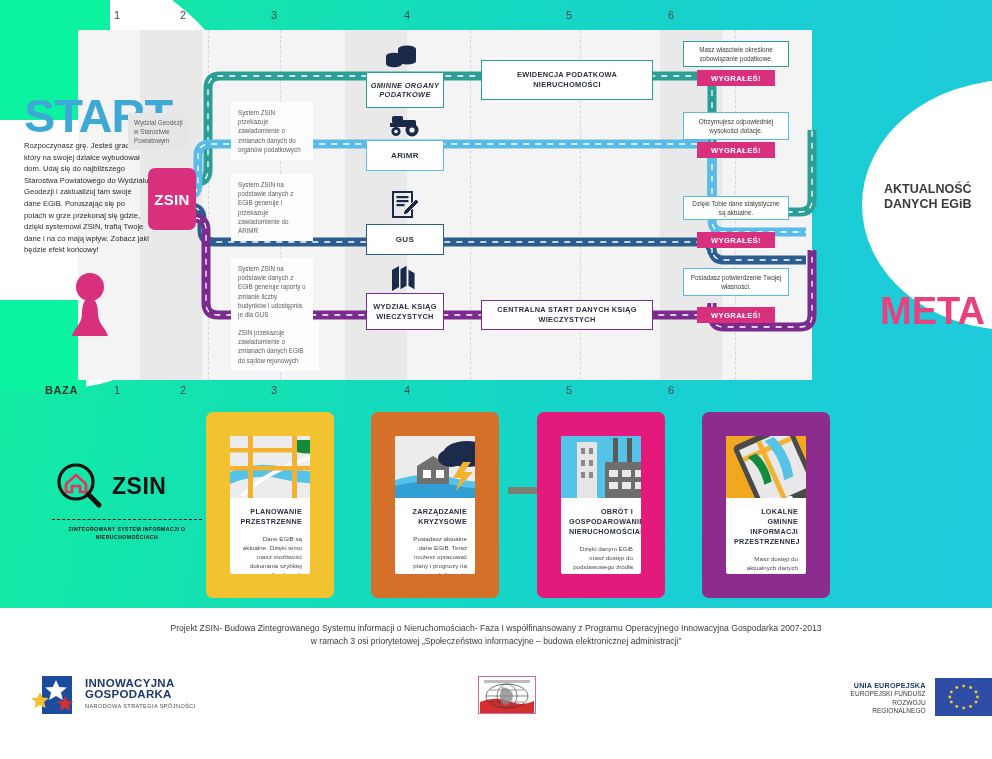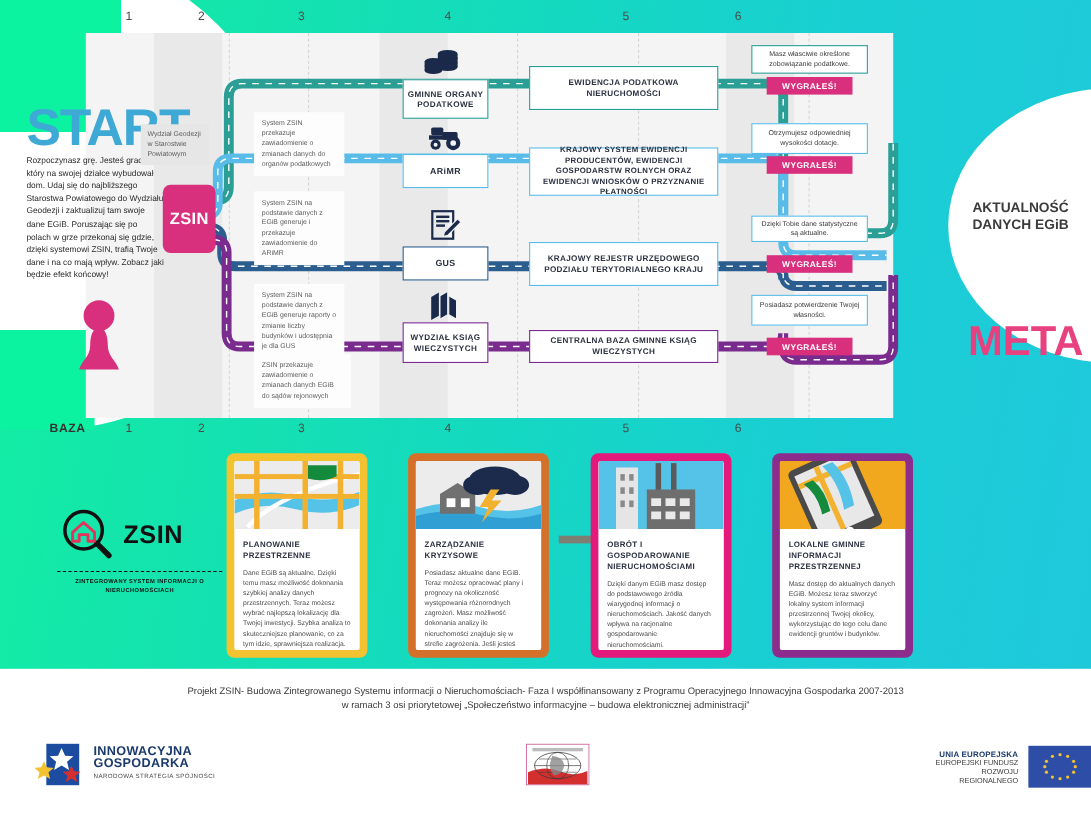--- a/index.html
+++ b/index.html
@@ -128,21 +128,21 @@
   .zsin-logo{ position:absolute; left:52px; top:460px; width:150px; }
   .zsin-logo-row{ display:flex; align-items:center; gap:8px; }
   .zsin-logo-word{ font-size:23px; font-weight:bold; color:#111; letter-spacing:.5px; }
   .zsin-logo-sub{
     margin-top:7px; padding-top:6px; border-top:1px dashed #111;
     font-size:5.2px; line-height:7.5px; color:#111; text-align:center;
     letter-spacing:.4px; font-weight:bold;
   }
 
   
-  .card{ position:absolute; width:128px; height:186px; border-radius:7px; padding:7px; }
+  .card{ position:absolute; width:128px; height:186px; border-radius:7px; padding:24px;text-align:right; }
   .card-inner{ width:100%; height:100%; background:#fff; border-radius:2px; overflow:hidden; }
   .card-thumb{ width:100%; height:62px; position:relative; overflow:hidden; }
   .card-title{
     margin:9px 8px 0 8px; font-size:7.2px; font-weight:bold;
     color:#2c3140; line-height:10px; letter-spacing:.3px;
   }
   .card-body{ margin:7px 8px 0 8px; font-size:6.2px; line-height:9.1px; color:#4a4a4a; }
   .card-link{ position:absolute; top:487px; width:34px; height:7px; background:#7d7f73; }
 
   
@@ -226,62 +226,60 @@
     <rect x="13" y="11" width="18" height="4" fill="#1b2a4a"></rect>
     <ellipse cx="22" cy="15" rx="9" ry="3.6" fill="#1b2a4a"></ellipse>
     <rect x="13" y="15" width="18" height="4" fill="#1b2a4a"></rect>
     <ellipse cx="22" cy="19" rx="9" ry="3.6" fill="#1b2a4a"></ellipse>
     <ellipse cx="9" cy="14" rx="8" ry="3.3" fill="#1b2a4a"></ellipse>
     <rect x="1" y="14" width="16" height="4" fill="#1b2a4a"></rect>
     <ellipse cx="9" cy="18" rx="8" ry="3.3" fill="#1b2a4a"></ellipse>
     <rect x="1" y="18" width="16" height="4" fill="#1b2a4a"></rect>
     <ellipse cx="9" cy="22" rx="8" ry="3.3" fill="#1b2a4a"></ellipse>
   </svg>
-  <div class="inst-box" style="left:366px; top:72px; width:78px; height:36px; border-color:#2b9f96;">GMINNE ORGANY PODATKOWE</div>
+  <div class="inst-box" style="left:366px; top:72px; width:78px; height:36px; border-color:#2b9f96;font-style:italic;">GMINNE ORGANY PODATKOWE</div>
   <div class="note-white" style="left:231px; top:102px; width:82px;">System ZSIN przekazuje zawiadomienie o zmianach danych do organów podatkowych</div>
   <div class="reg-box" style="left:481px; top:60px; width:172px; height:40px; border-color:#2b9f96;">EWIDENCJA PODATKOWA NIERUCHOMOŚCI</div>
   <div class="win-note" style="left:683px; top:41px; width:106px; height:26px; border-color:#2b9f96;">Masz własciwie określone zobowiązanie podatkowe.</div>
   <div class="win-badge" style="left:697px; top:70px; width:78px; height:16px;">WYGRAŁEŚ!</div>
 
   <svg class="ico" style="left:387px; top:112px; width:34px; height:26px;" viewBox="0 0 34 26">
     <rect x="5" y="4" width="11" height="7" rx="1.6" fill="#1b2a4a"></rect>
     <rect x="15" y="8" width="14" height="7" rx="1.5" fill="#1b2a4a"></rect>
     <rect x="3" y="11" width="20" height="4" fill="#1b2a4a"></rect>
     <circle cx="25" cy="18" r="6.5" fill="#1b2a4a"></circle>
       <circle cx="25" cy="18" r="2.6" fill="#f4f4f4"></circle>
     <circle cx="9" cy="19.5" r="4.6" fill="#1b2a4a"></circle>
       <circle cx="9" cy="19.5" r="1.8" fill="#f4f4f4"></circle>
   </svg>
   <div class="inst-box" style="left:366px; top:140px; width:78px; height:31px; border-color:#59BCE8; font-size:8px;">ARiMR</div>
   <div class="note-white" style="left:231px; top:174px; width:82px;">System ZSIN na podstawie danych z EGiB generuje i przekazuje zawiadomienie do ARiMR</div>
-  <div class="reg-box" style="left:481px; top:134px; width:172px; height:44px; border-color:#59BCE8; font-size:7.1px;">KRAJOWY SYSTEM EWIDENCJI PRODUCENTÓW, EWIDENCJI GOSPODARSTW ROLNYCH ORAZ EWIDENCJI WNIOSKÓW O PRZYZNANIE PŁATNOŚCI</div>
   <div class="win-note" style="left:683px; top:112px; width:106px; height:28px; border-color:#59BCE8;">Otrzymujesz odpowiedniej wysokości dotacje.</div>
   <div class="win-badge" style="left:697px; top:142px; width:78px; height:16px;">WYGRAŁEŚ!</div>
 
   <svg class="ico" style="left:390px; top:190px; width:30px; height:30px;" viewBox="0 0 30 30">
     <rect x="3" y="2" width="19" height="25" fill="none" stroke="#1b2a4a" stroke-width="2"></rect>
     <rect x="6.5" y="6" width="12" height="2.2" fill="#1b2a4a"></rect>
     <rect x="6.5" y="10" width="12" height="2.2" fill="#1b2a4a"></rect>
     <rect x="6.5" y="14" width="8" height="2.2" fill="#1b2a4a"></rect>
     <path d="M26 9 L29 12 L17 24 L13 25 L14 21 Z" fill="#1b2a4a" stroke="#f4f4f4" stroke-width="1"></path>
   </svg>
   <div class="inst-box" style="left:366px; top:224px; width:78px; height:31px; border-color:#2B5E8E; font-size:8px;">GUS</div>
   <div class="note-white" style="left:231px; top:258px; width:82px;">System ZSIN na podstawie danych z EGiB generuje raporty o zmianie liczby budynków i udostępnia  je dla GUS</div>
-  <div class="reg-box" style="left:481px; top:220px; width:172px; height:40px; border-color:#59BCE8;">KRAJOWY REJESTR URZĘDOWEGO PODZIAŁU TERYTORIALNEGO KRAJU</div>
   <div class="win-note" style="left:683px; top:196px; width:106px; height:24px; border-color:#59BCE8;">Dzięki Tobie dane statystyczne są aktualne.</div>
   <div class="win-badge" style="left:697px; top:232px; width:78px; height:16px;">WYGRAŁEŚ!</div>
 
   <svg class="ico" style="left:388px; top:264px; width:32px; height:28px;" viewBox="0 0 32 28">
     <path d="M4 6 L11 2 L11 23 L4 27 Z" fill="#1b2a4a"></path>
     <path d="M12 5 L19 1 L19 22 L12 26 Z" fill="#1b2a4a" stroke="#f4f4f4" stroke-width="0.9"></path>
     <path d="M20 5 L27 9 L27 26 L20 22 Z" fill="#1b2a4a" stroke="#f4f4f4" stroke-width="0.9"></path>
   </svg>
   <div class="inst-box" style="left:366px; top:293px; width:78px; height:37px; border-color:#7A2B8E;">WYDZIAŁ KSIĄG WIECZYSTYCH</div>
   <div class="note-white" style="left:231px; top:322px; width:88px;">ZSIN przekazuje zawiadomienie o zmianach danych EGiB do sądów rejonowych</div>
-  <div class="reg-box" style="left:481px; top:300px; width:172px; height:30px; border-color:#7A2B8E;">CENTRALNA BAZA GMINNE KSIĄG WIECZYSTYCH</div>
+  <div class="reg-box" style="left:481px; top:300px; width:172px; height:30px; border-color:#7A2B8E;">CENTRALNA START DANYCH KSIĄG WIECZYSTYCH</div>
   <div class="win-note" style="left:683px; top:268px; width:106px; height:28px; border-color:#59BCE8;">Posiadasz potwierdzenie Twojej własności.</div>
   <div class="win-badge" style="left:697px; top:307px; width:78px; height:16px;">WYGRAŁEŚ!</div>
 
   <div class="akt-text">AKTUALNOŚĆ DANYCH EGiB</div>
   <div class="meta-word">META</div>
 
   <div class="num-row" style="top:384px;">
     <span class="tura-label">BAZA</span>
     <span class="num" style="left:114px;">1</span>
     <span class="num" style="left:180px;">2</span>

